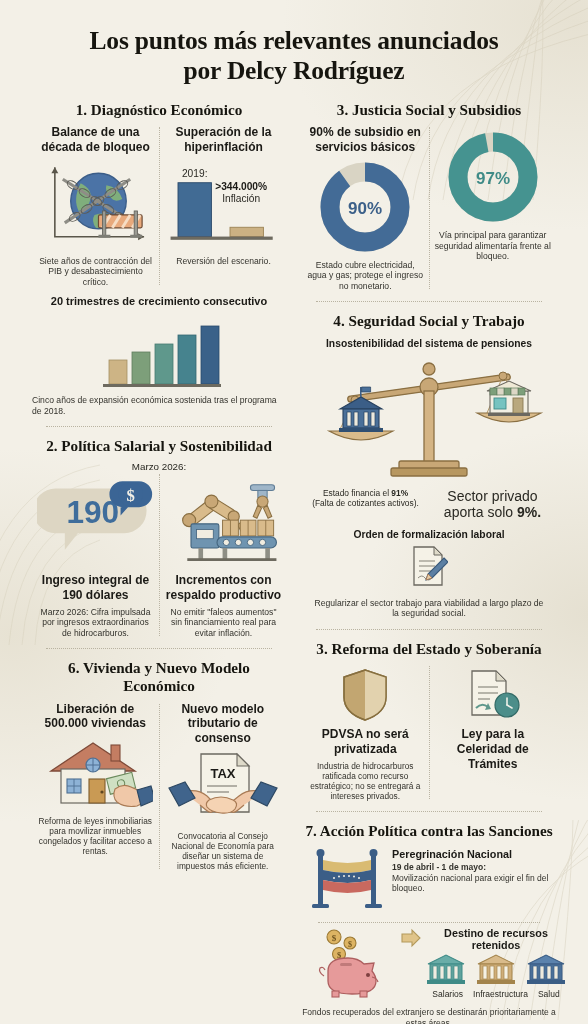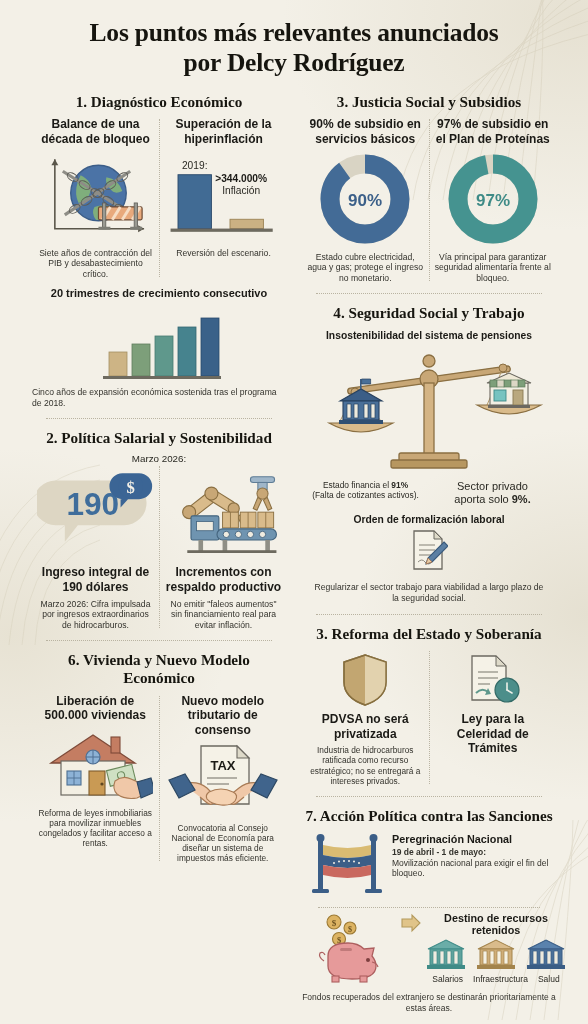--- a/index.html
+++ b/index.html
@@ -19,21 +19,21 @@
       radial-gradient(ellipse 420px 300px at 98% 2%, #e6e1d2 0%, rgba(230,225,210,0) 70%),
       radial-gradient(ellipse 300px 260px at 2% 62%, #e7e2d3 0%, rgba(231,226,211,0) 72%),
       radial-gradient(ellipse 320px 260px at 100% 60%, #e5e0d1 0%, rgba(229,224,209,0) 72%),
       #f3f0e7;
     overflow: hidden;
   }
   
   .fan { position: absolute; pointer-events: none; opacity: .5; }
   .fan svg { display: block; }
 
-  .title-wrap { position: relative; padding: 18px 28px 6px; text-align: center; }
+  .title-wrap { position: relative; padding: 26px 28px 6px; text-align: center; }
   h1.main-title {
     font-family: "Liberation Serif", serif;
     font-weight: bold;
     font-size: 25.5px;
     line-height: 1.16;
     letter-spacing: -0.2px;
     color: #16150f;
   }
 
   .columns { position: relative; display: flex; padding: 0 24px; }
@@ -102,21 +102,21 @@
   .sec7-text { text-align: left; }
   .sec7-text h4 { font-size: 10.8px; font-weight: bold; color: #1b1a16; margin-bottom: 2px; }
   .sec7-text p { font-size: 8.5px; line-height: 1.25; color: #33322c; }
   .bold-inline { font-weight: bold; }
 
   .pillar-labels { display: flex; justify-content: center; gap: 10px; font-size: 8.5px; color: #2a2923; margin-top: -2px; }
 
   .mini-note { font-size: 8.5px; line-height: 1.25; text-align: center; color: #33322c; margin-top: 4px; }
 
   .balance-note-l { font-size: 8.4px; line-height: 1.2; text-align: center; color: #2a2923; }
-  .balance-note-r { font-size: 11px; line-height: 1.2; text-align: center; color: #2a2923; }
+  .balance-note-r { font-size: 14px; line-height: 1.2; text-align: center; color: #2a2923; }
 
   .formal-row { display: flex; align-items: center; gap: 6px; justify-content: center; padding: 0 10px; flex-direction: column; }
   .formal-row p { font-size: 8.6px; line-height: 1.25; text-align: center; color: #33322c; }
 </style>
 </head>
 <body>
 
 <div class="page">
 
   <div class="fan" style="top:-30px; right:-20px;">
@@ -414,21 +414,20 @@
                 <circle cx="48" cy="48" r="35" fill="none" stroke="#436b96" stroke-width="19" stroke-dasharray="197.9 21.99" transform="rotate(-90 48 48)"></circle>
                 <text x="48" y="55" class="donut-num" font-family="Liberation Sans, sans-serif" text-anchor="middle">90%</text>
               </svg>
             </div>
             <p class="cap">Estado cubre electricidad, agua y gas; protege el ingreso no monetario.</p>
           </div>
 
           <div class="vsep"></div>
 
           <div class="cell">
-            <h3 class="card-head">97% de subsidio en el Plan de Proteínas</h3>
             <div class="art">
               <svg width="96" height="96" viewBox="0 0 96 96">
                 <circle cx="48" cy="48" r="35" fill="none" stroke="#d9d4c4" stroke-width="19"></circle>
                 <circle cx="48" cy="48" r="35" fill="none" stroke="#459390" stroke-width="19" stroke-dasharray="213.3 6.6" transform="rotate(-90 48 48)"></circle>
                 <text x="48" y="55" class="donut-num teal" font-family="Liberation Sans, sans-serif" text-anchor="middle">97%</text>
               </svg>
             </div>
             <p class="cap">Vía principal para garantizar seguridad alimentaría frente al bloqueo.</p>
           </div>
         </div>

